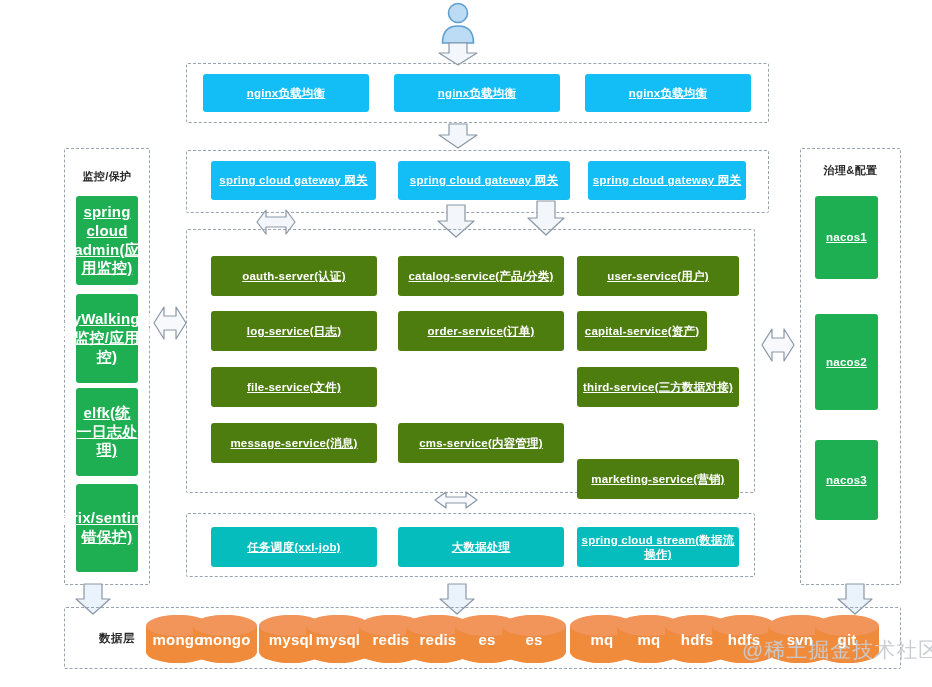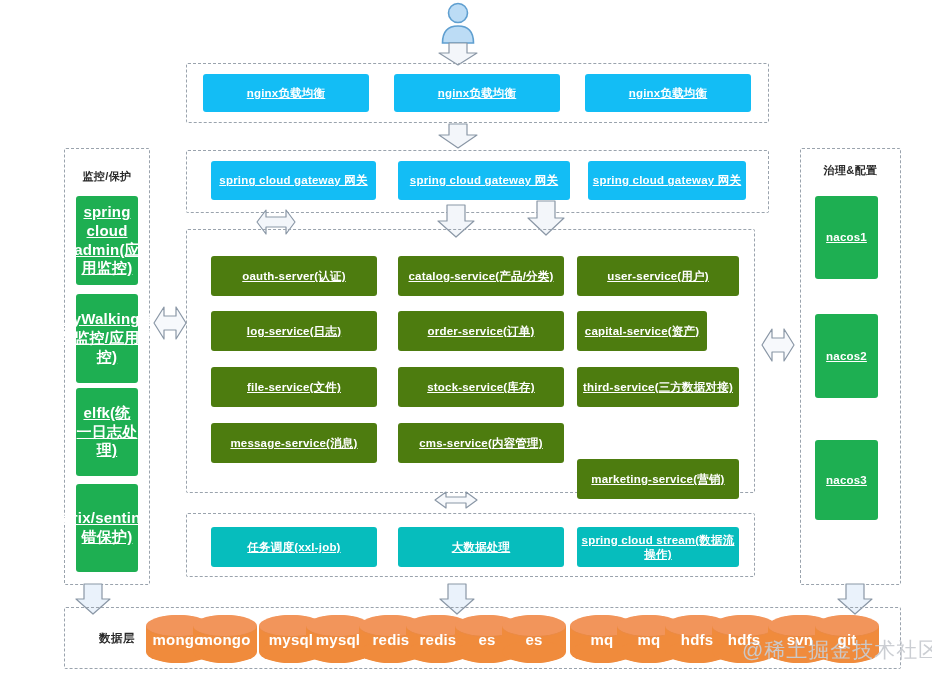--- a/index.html
+++ b/index.html
@@ -215,21 +215,21 @@
       <path d="M12 7 L2 23 L12 39 V30 H24 V39 L34 23 L24 7 V16 H12 Z" fill="#f7f9fc" stroke="#8a97a6" stroke-width="1.2" stroke-linejoin="round"></path>
     </svg>
   </div>
 
   <div class="abs group" style="left:800px; top:148px; width:101px; height:437px;"></div>
   <div class="group-title" style="left:800px; top:163px; width:101px;">治理&amp;配置</div>
 
   <div class="abs node node-lgreen nacos" style="left:815px; top:196px; width:63px; height:83px;">
     <span>nacos1</span>
   </div>
-  <div class="abs node node-lgreen nacos" style="left:815px; top:314px; width:63px; height:84px;">
+  <div class="abs node node-lgreen nacos" style="left:815px; top:314px; width:63px; height:96px;">
     <span>nacos2</span>
   </div>
   <div class="abs node node-lgreen nacos" style="left:815px; top:440px; width:63px; height:80px;">
     <span>nacos3</span>
   </div>
 
   <div class="abs arrow" style="left:760px; top:322px; width:36px; height:46px;">
     <svg viewBox="0 0 36 46">
       <path d="M12 7 L2 23 L12 39 V30 H24 V39 L34 23 L24 7 V16 H12 Z" fill="#f7f9fc" stroke="#8a97a6" stroke-width="1.2" stroke-linejoin="round"></path>
     </svg>
@@ -253,23 +253,20 @@
   <div class="abs node node-green svc" style="left:398px; top:311px; width:166px; height:40px;">
     <span>order-service(订单)</span>
   </div>
   <div class="abs node node-green svc" style="left:577px; top:311px; width:130px; height:40px;">
     <span>capital-service(资产)</span>
   </div>
 
   <div class="abs node node-green svc" style="left:211px; top:367px; width:166px; height:40px;">
     <span>file-service(文件)</span>
   </div>
-  <div class="abs node node-green svc" style="left:398px; top:367px; width:166px; height:40px;">
-    <span>stock-service(库存)</span>
-  </div>
   <div class="abs node node-green svc" style="left:211px; top:423px; width:166px; height:40px;">
     <span>message-service(消息)</span>
   </div>
 
   <div class="abs node node-green svc" style="left:577px; top:367px; width:162px; height:40px;">
     <span>third-service(三方数据对接)</span>
   </div>
   <div class="abs node node-green svc" style="left:398px; top:423px; width:166px; height:40px;">
     <span>cms-service(内容管理)</span>
   </div>

